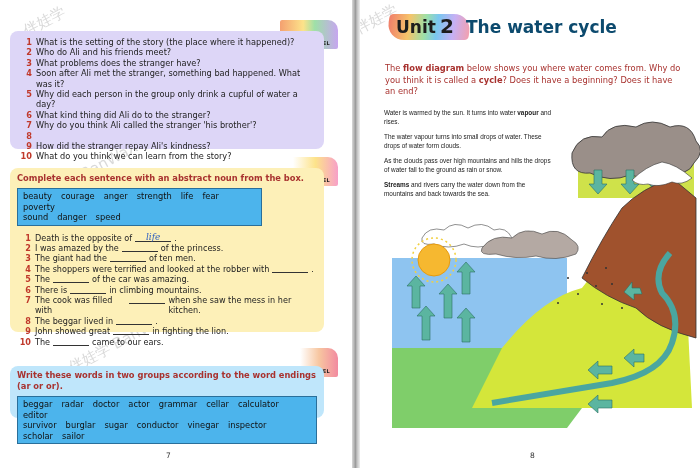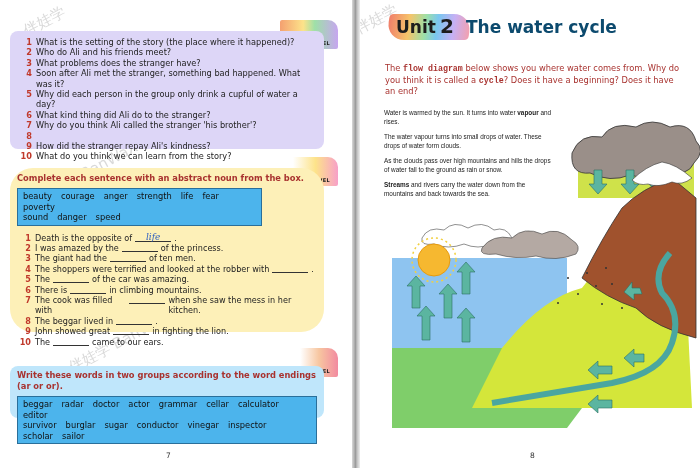--- a/index.html
+++ b/index.html
@@ -14,21 +14,21 @@
 
   .level-tag { position: absolute; right: 14px; font-size: 7.5px; font-weight: bold; letter-spacing: 0.3px;
                color: #222; padding: 18px 8px 2px 10px; border-radius: 2px 10px 2px 10px;
                font-variant: small-caps; }
   .tag-text { top: 20px; background: linear-gradient(90deg, #f4a070 0%, #fde38a 40%, #9ee0a8 60%, #c7a6f0 100%); }
   .tag-sentence { top: 157px; background: linear-gradient(90deg, #ffffff 0%, #ffffff 40%, #fde38a 70%, #f7a0c8 100%); }
   .tag-word { top: 348px; background: linear-gradient(90deg, #ffffff 0%, #ffffff 40%, #f7c6a0 70%, #f28aa0 100%); }
 
   .panel { position: absolute; left: 10px; width: 314px; border-radius: 8px; }
   .panel-purple { top: 31px; height: 118px; background: #ddd6f7; padding: 6px 8px 4px 8px; }
-  .panel-yellow { top: 168px; height: 164px; background: #fdf0b8; padding: 5px 7px; border-radius: 23px; }
+  .panel-yellow { top: 168px; height: 164px; background: #fdf0b8; padding: 5px 7px; }
   .panel-blue { top: 366px; height: 52px; background: #bfe6fb; padding: 4px 7px; }
 
   .qlist { list-style: none; font-size: 8.2px; line-height: 10.4px; }
   .qlist li { display: flex; }
   .qnum { width: 14px; text-align: right; margin-right: 4px; color: #c0392b; font-weight: bold; flex-shrink: 0; }
 
   .instr { color: #a8322f; font-weight: bold; font-size: 8.3px; line-height: 11px; }
   .wordbox { background: #4cb4ec; border: 1px solid #2a6f9a; font-size: 8.3px; line-height: 10.5px;
              padding: 2px 5px; margin-top: 4px; color: #111; }
   .wordbox span { margin-right: 9px; display: inline-block; }
@@ -50,21 +50,21 @@
 
   
   .unit-badge { position: absolute; left: 28px; top: 14px; width: 82px; height: 26px;
                 background: linear-gradient(90deg, #f07f6a 0%, #f6c46a 25%, #9ee0a6 45%, #7ac7f0 60%, #c6b0f4 80%, #f2a0b0 100%);
                 border-radius: 4px 18px 4px 18px; transform: skewX(-8deg); }
   .unit-label { position: absolute; left: 36px; top: 14px; font-size: 17px; font-weight: bold; color: #1d1d1d; }
   .unit-label .num { font-size: 20px; margin-left: 4px; }
   .unit-title { position: absolute; left: 106px; top: 17px; font-size: 17px; font-weight: bold; color: #0c4a6e; }
 
   .intro { position: absolute; left: 25px; top: 63px; width: 300px; color: #a8322f; font-size: 8.3px; line-height: 11.6px; }
-  .intro b { font-weight: bold; font-family: Liberation Mono, monospace; }
+  .intro b { font-weight: bold; }
 
   .body-text { position: absolute; left: 24px; top: 108px; width: 170px; font-size: 6.4px; line-height: 9.2px; color: #222; font-family: "Liberation Sans", sans-serif; }
   .body-text p { margin-bottom: 5.5px; }
 
   .illustration { position: absolute; left: 22px; top: 108px; width: 318px; height: 330px; }
 </style>
 </head>
 <body>
 
 <div class="page page-left">

